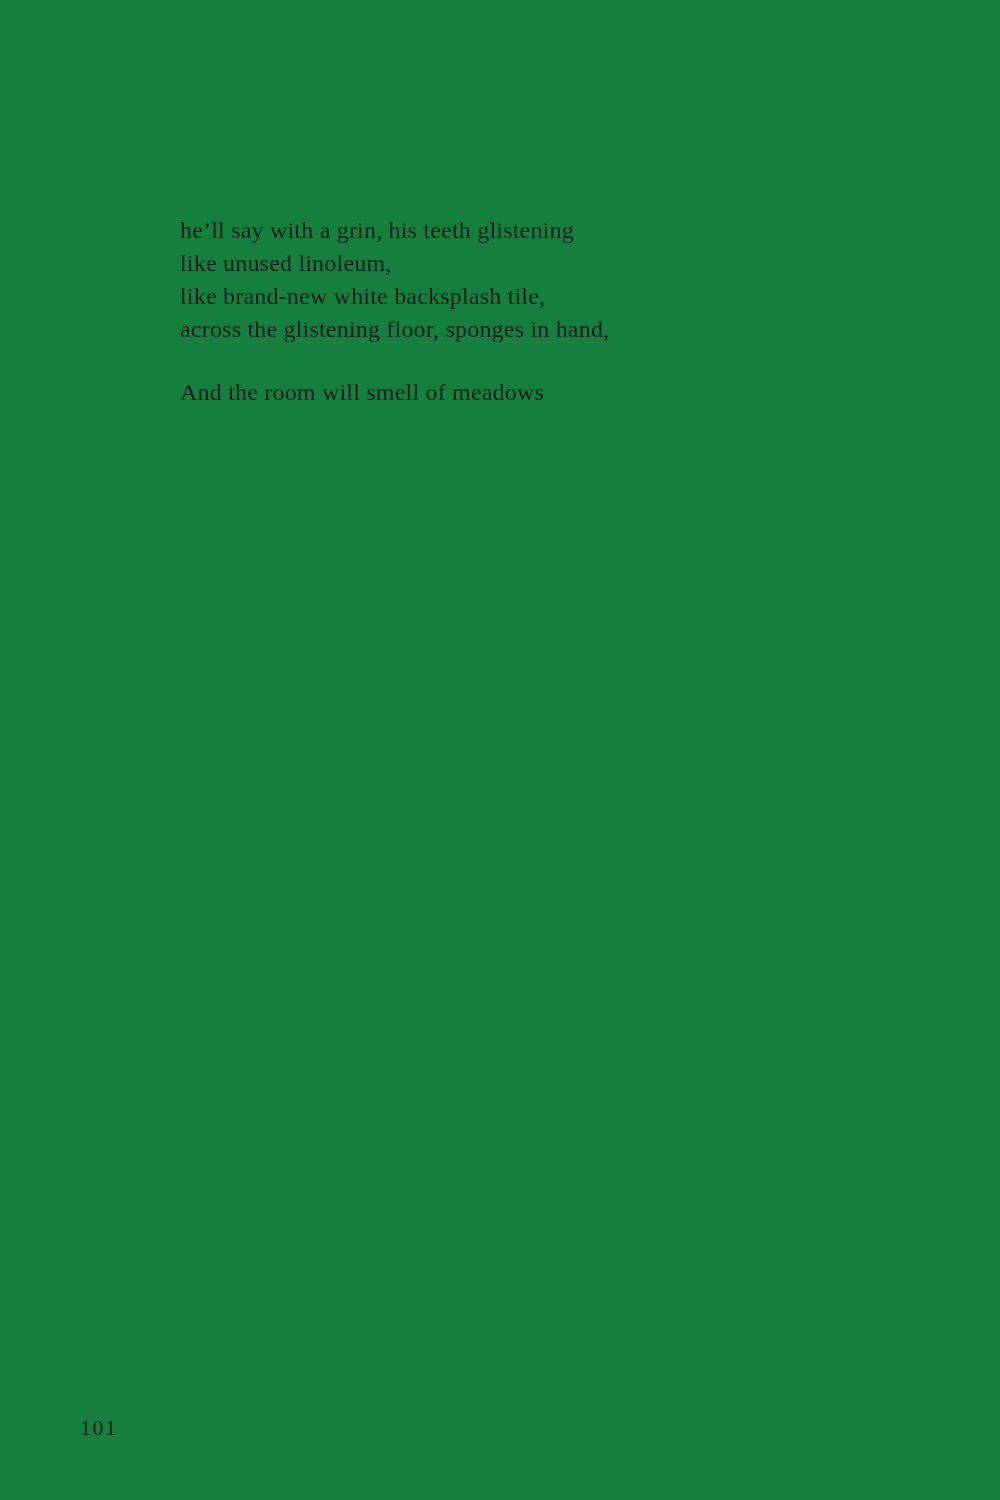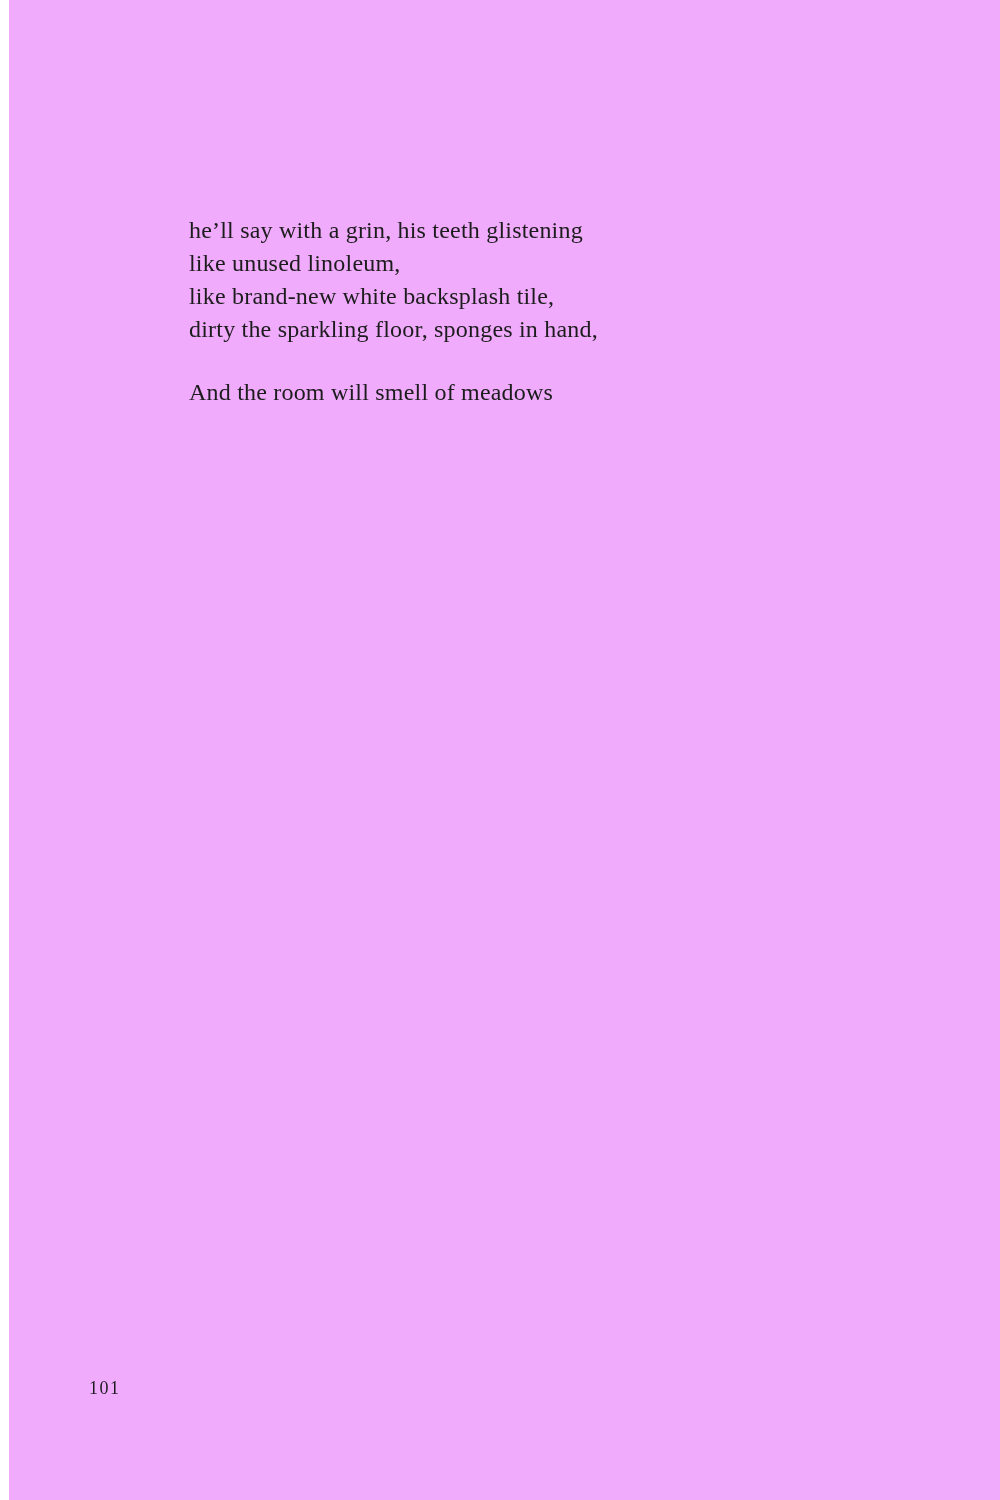--- a/index.html
+++ b/index.html
@@ -11,22 +11,21 @@
     height: 1500px;
     background: #ffffff;
     font-family: "Liberation Serif", "DejaVu Serif", serif;
     color: #1c1c1c;
     position: relative;
     overflow: hidden;
   }
   .page {
     position: absolute;
     inset: 0;
-    background: #f0abfc;
-    margin-left: 9px;
+    background: #15803d;
   }
   .poem {
     position: absolute;
     left: 180px;
     top: 214px;
     width: 640px;
   }
   .poem p.line {
     margin: 0;
     padding: 0;
@@ -37,40 +36,40 @@
   }
   .stanza-gap {
     height: 30px;
   }
   .italic {
     font-style: italic;
   }
   .folio {
     position: absolute;
     left: 80px;
-    top: 1378px;
-    font-size: 18px;
+    top: 1415px;
+    font-size: 22px;
     letter-spacing: 1.5px;
     color: #1c1c1c;
     font-feature-settings: "onum" 1;
     font-variant-numeric: oldstyle-nums;
   }
 </style>
 </head>
 <body>
 
 <div class="page">
 
   <div class="poem">
 
     <div>
       <p class="line">he’ll say with a grin, his teeth glistening</p>
       <p class="line">like unused linoleum,</p>
       <p class="line">like brand-new white backsplash tile,</p>
-      <p class="line">dirty the sparkling floor, sponges in hand,</p>
+      <p class="line">across the glistening floor, sponges in hand,</p>
     </div>
 
     <div class="stanza-gap"></div>
 
     <div>
       <p class="line">And the room will smell of meadows</p>
     </div>
 
   </div>
 

